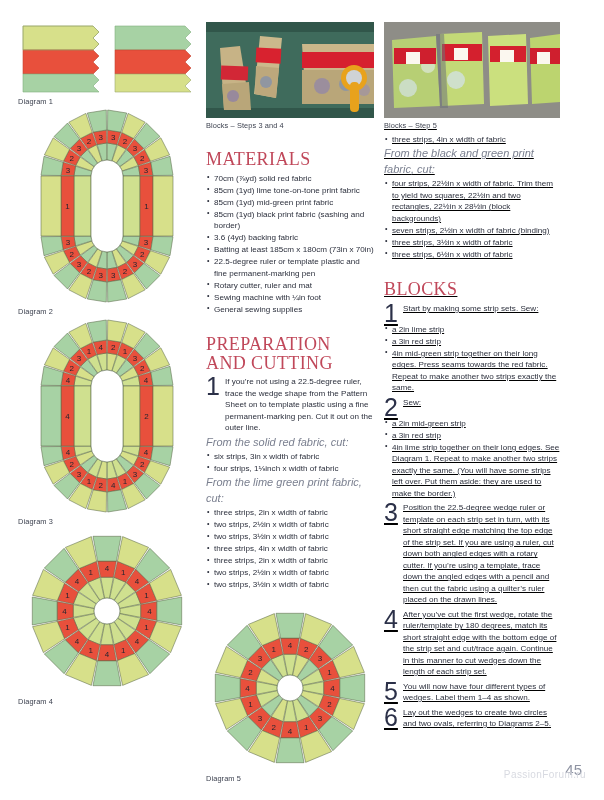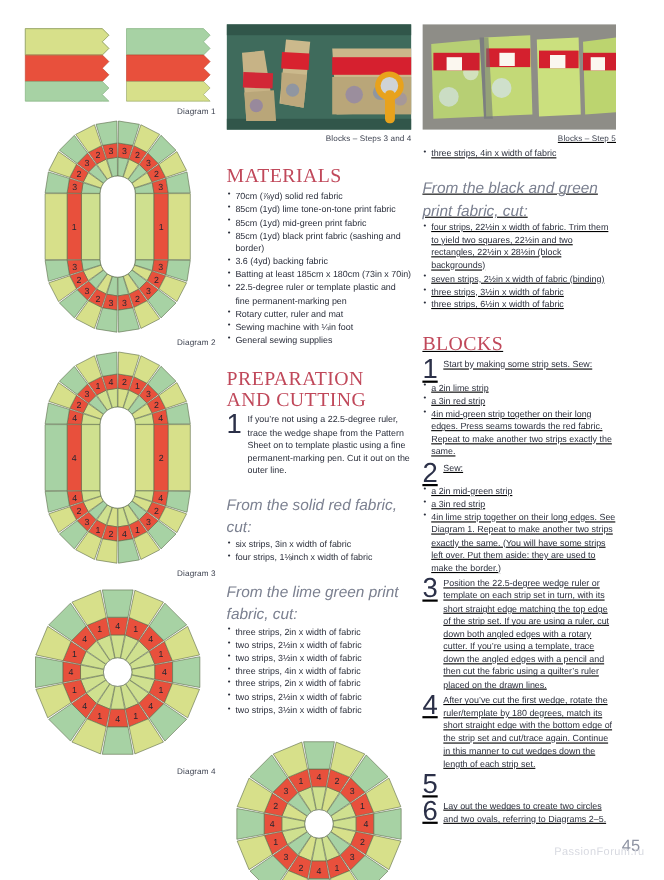--- a/index.html
+++ b/index.html
@@ -30,35 +30,35 @@
   ul.list { list-style: none; }
   ul.list li {
     font-size: 8.1px; line-height: 1.42; color: #2b2f3c;
     padding-left: 8px; position: relative; margin-bottom: .5px;
   }
   ul.list li::before {
     content: "\2022"; position: absolute; left: 1px; top: -0.5px;
     color: #2b2f3c; font-size: 7px;
   }
   .subhead {
-    font-size: 14px; font-style: italic; color: #7b8090;
-    line-height: 1.45; margin-top: 15px;
+    font-size: 11px; font-style: italic; color: #7b8090;
+    line-height: 1.45; margin-top: 1px;
   }
   .step { display: flex; align-items: flex-start; margin-top: 3px; }
   .step-num {
     font-family: "Liberation Sans", sans-serif;
     font-size: 25px; line-height: 21px; color: #2b3048;
     font-weight: 400; flex: 0 0 auto; width: 16px; margin-right: 3px;
   }
   .step-body { font-size: 8.1px; line-height: 1.42; color: #2b2f3c; }
 
   
   .fig { margin-bottom: 2px; }
   .caption {
-    text-align: right; font-size: 7.4px; color: #3a3f4d;
+    text-align: left; font-size: 7.4px; color: #3a3f4d;
     margin-top: 3px; letter-spacing: .1px;
   }
   .photo { width: 100%; height: 96px; border: 0; display: block; }
 
   .diagram-wrap { display: flex; justify-content: center; }
   svg { display: block; }
 
   
   .folio {
     position: absolute; right: 22px; bottom: 22px;
@@ -608,20 +608,21 @@
         <div class="step-body">Position the 22.5-degree wedge ruler or template on each strip set in turn, with its short straight edge matching the top edge of the strip set. If you are using a ruler, cut down both angled edges with a rotary cutter. If you’re using a template, trace down the angled edges with a pencil and then cut the fabric using a quilter’s ruler placed on the drawn lines.</div>
       </div>
 
       <div class="step">
         <div class="step-num">4</div>
         <div class="step-body">After you’ve cut the first wedge, rotate the ruler/template by 180 degrees, match its short straight edge with the bottom edge of the strip set and cut/trace again. Continue in this manner to cut wedges down the length of each strip set.</div>
       </div>
 
       <div class="step">
         <div class="step-num">5</div>
+        <div class="step-body">You will now have four different types of wedges. Label them 1–4 as shown.</div>
       </div>
 
       <div class="step">
         <div class="step-num">6</div>
         <div class="step-body">Lay out the wedges to create two circles and two ovals, referring to Diagrams 2–5.</div>
       </div>
     </div>
   </div>
 
   <div class="folio">45</div>

